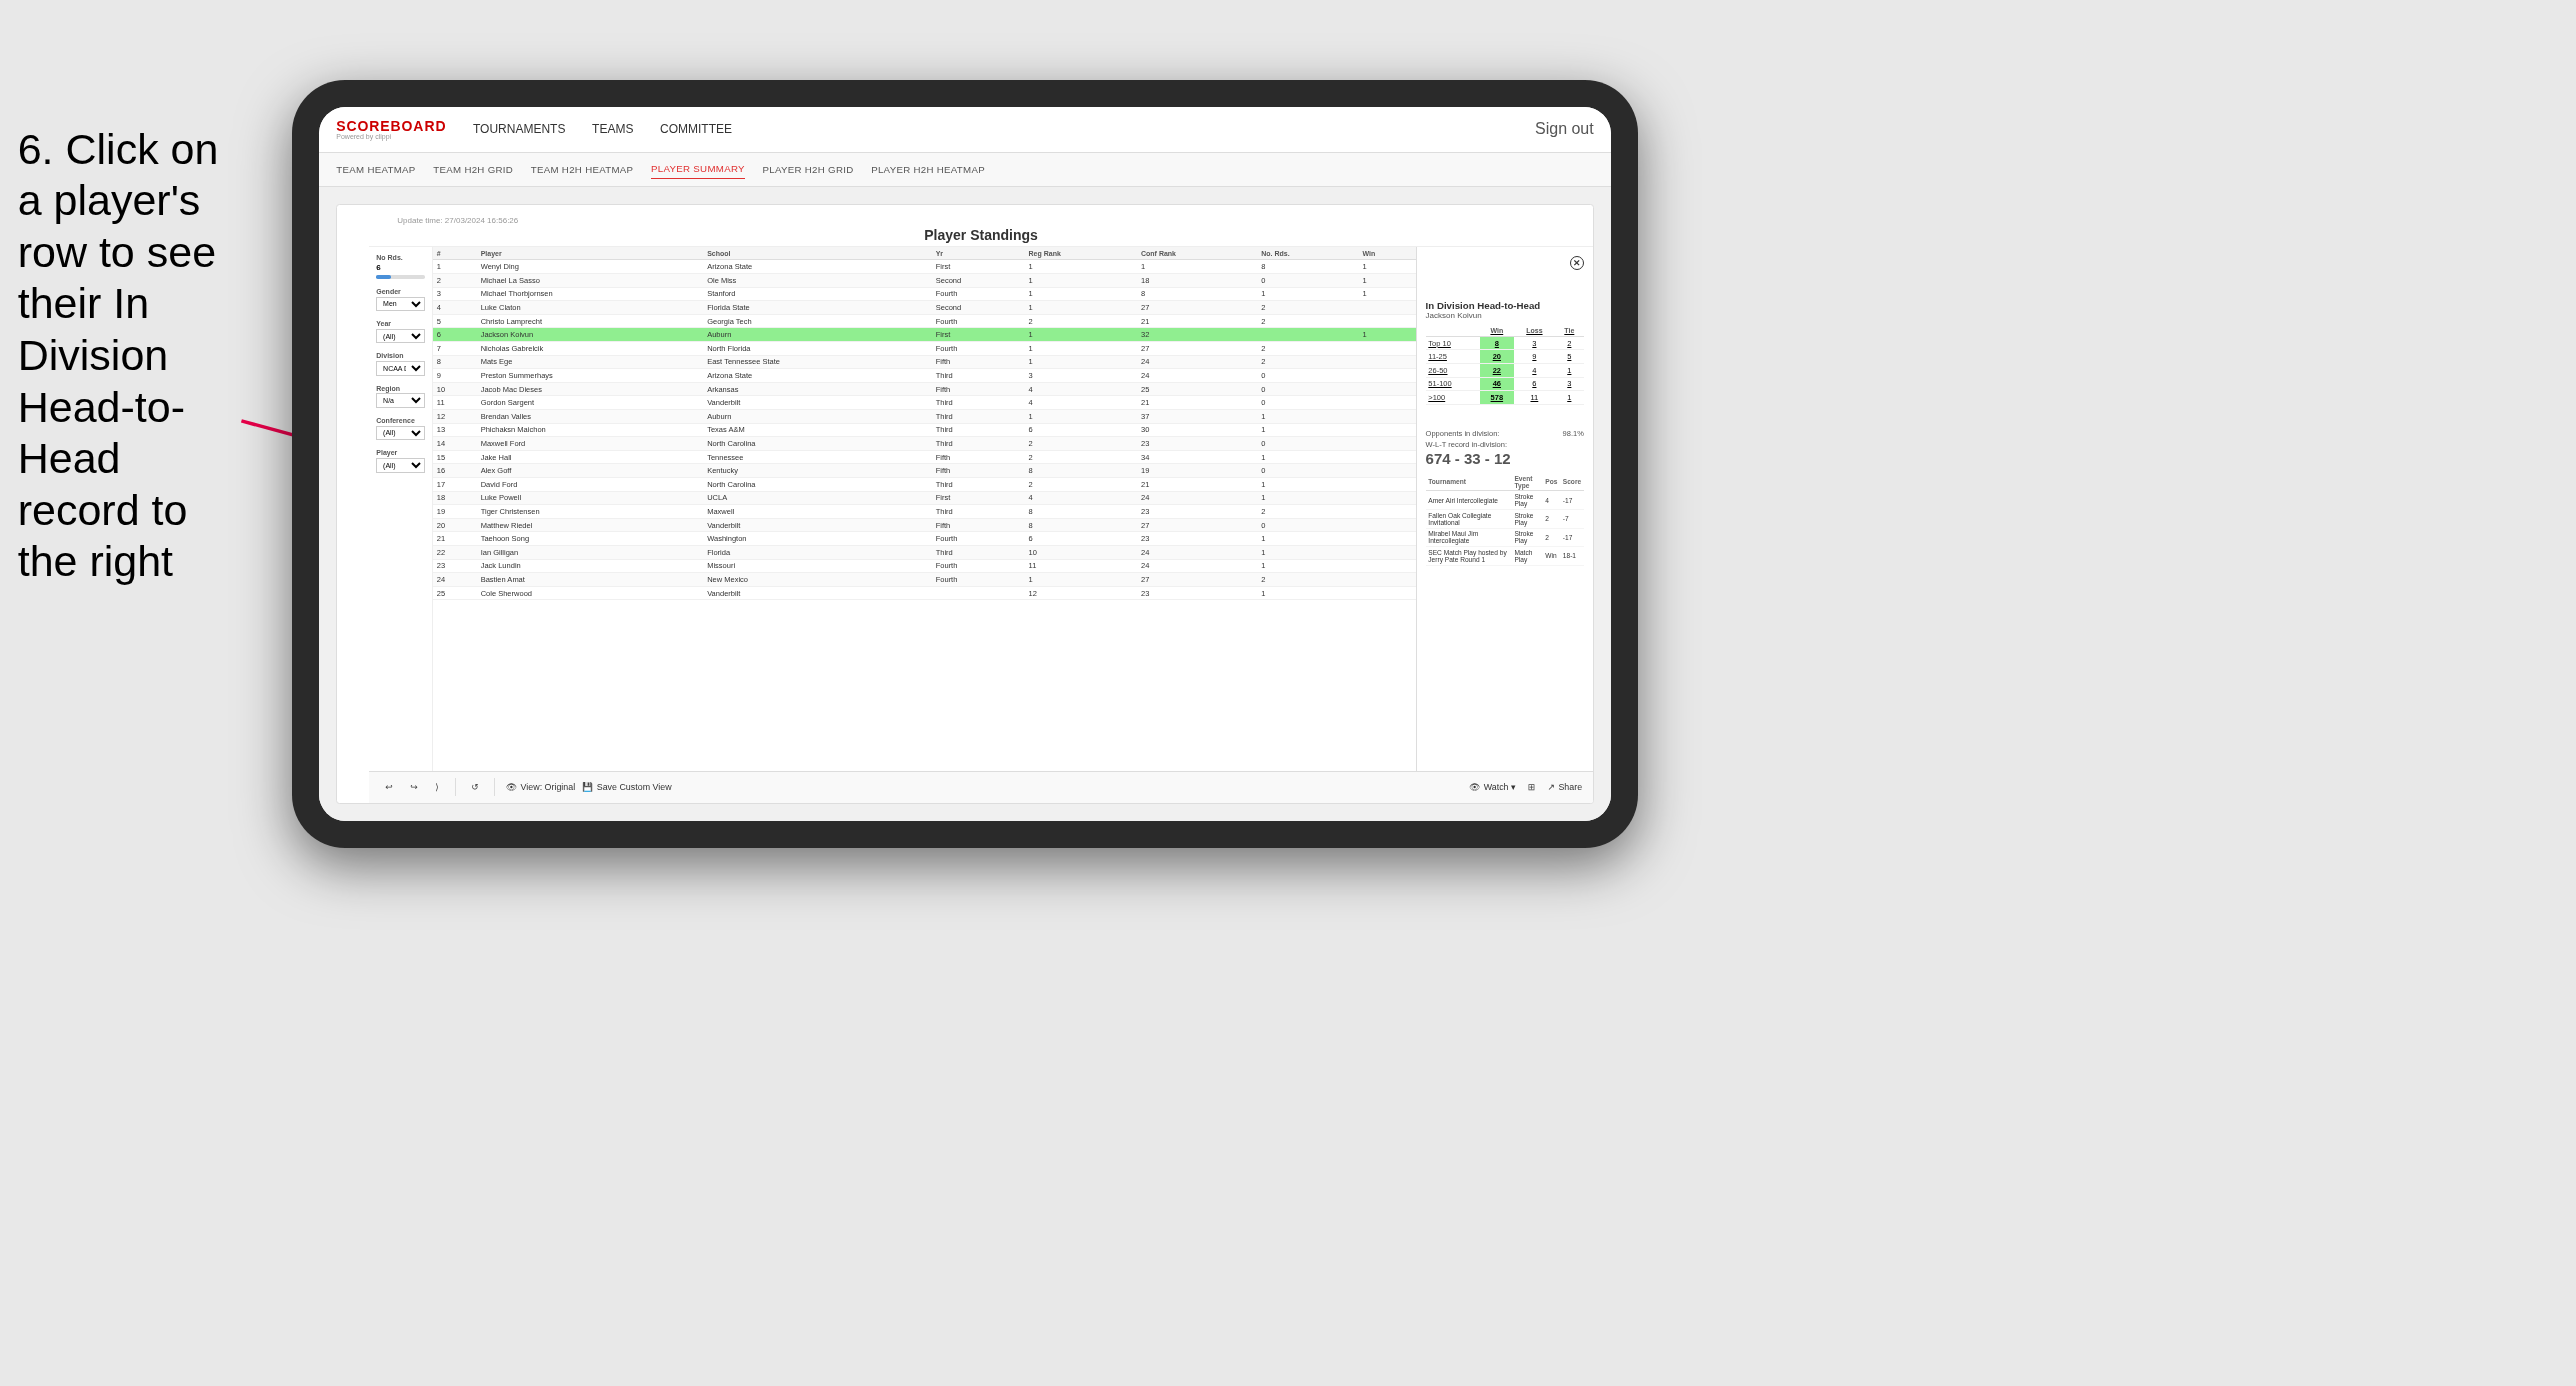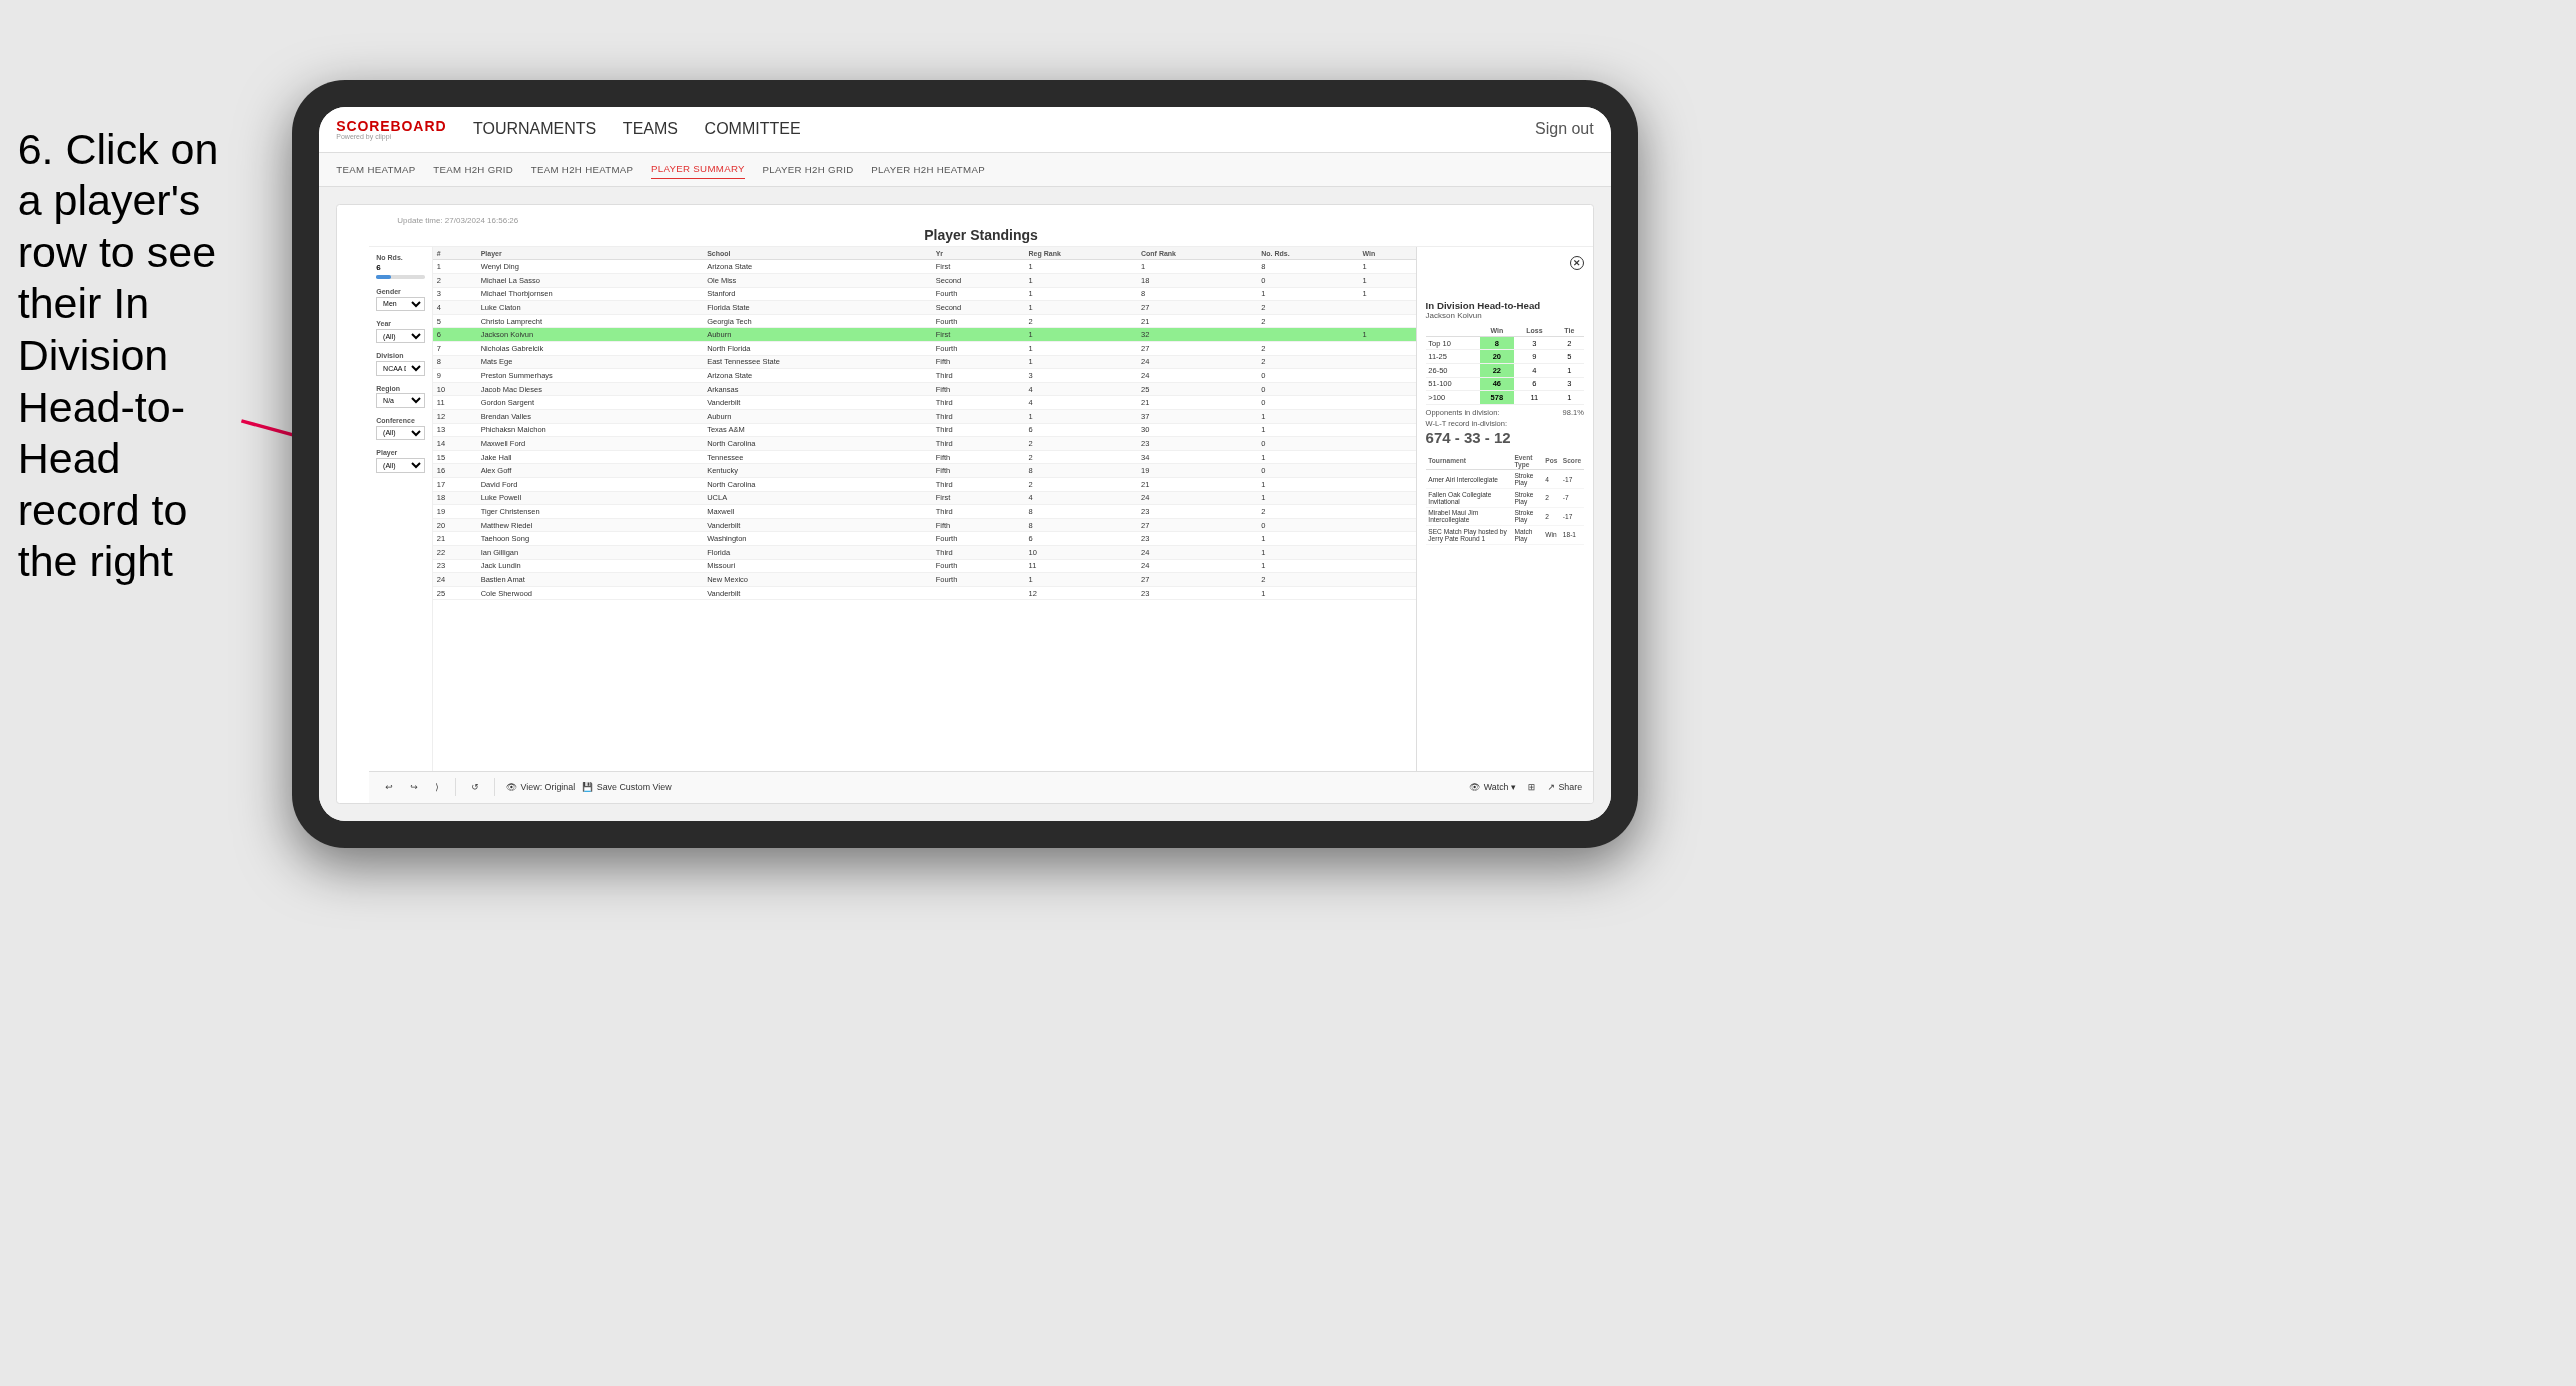--- a/index.html
+++ b/index.html
@@ -78,21 +78,21 @@
       color: #999;
     }
 
     .nav-items {
       display: flex;
       gap: 26.6px;
       flex: 1;
     }
 
     .nav-item {
-      font-size: 16px;
+      font-size: 12px;
       color: #333;
       cursor: pointer;
       padding: 3.5px 0;
       font-weight: 500;
     }
 
     .sign-out {
       font-size: 16px;
       color: #555;
       cursor: pointer;
@@ -306,21 +306,22 @@
       cursor: pointer;
       color: #333;
       font-weight: 700;
       flex-shrink: 0;
     }
 
     .h2h-table {
       width: 100%;
       border-collapse: collapse;
       font-size: 7.5px;
-      margin-bottom: 3px;
+      margin-bottom: 24px;
+      text-decoration: underline;
     }
 
     .h2h-table th {
       text-align: center;
       padding: 1.8px 2.7px;
       font-size: 7px;
       color: #555;
       font-weight: 600;
       border-bottom: 0.9px solid #ddd;
     }

